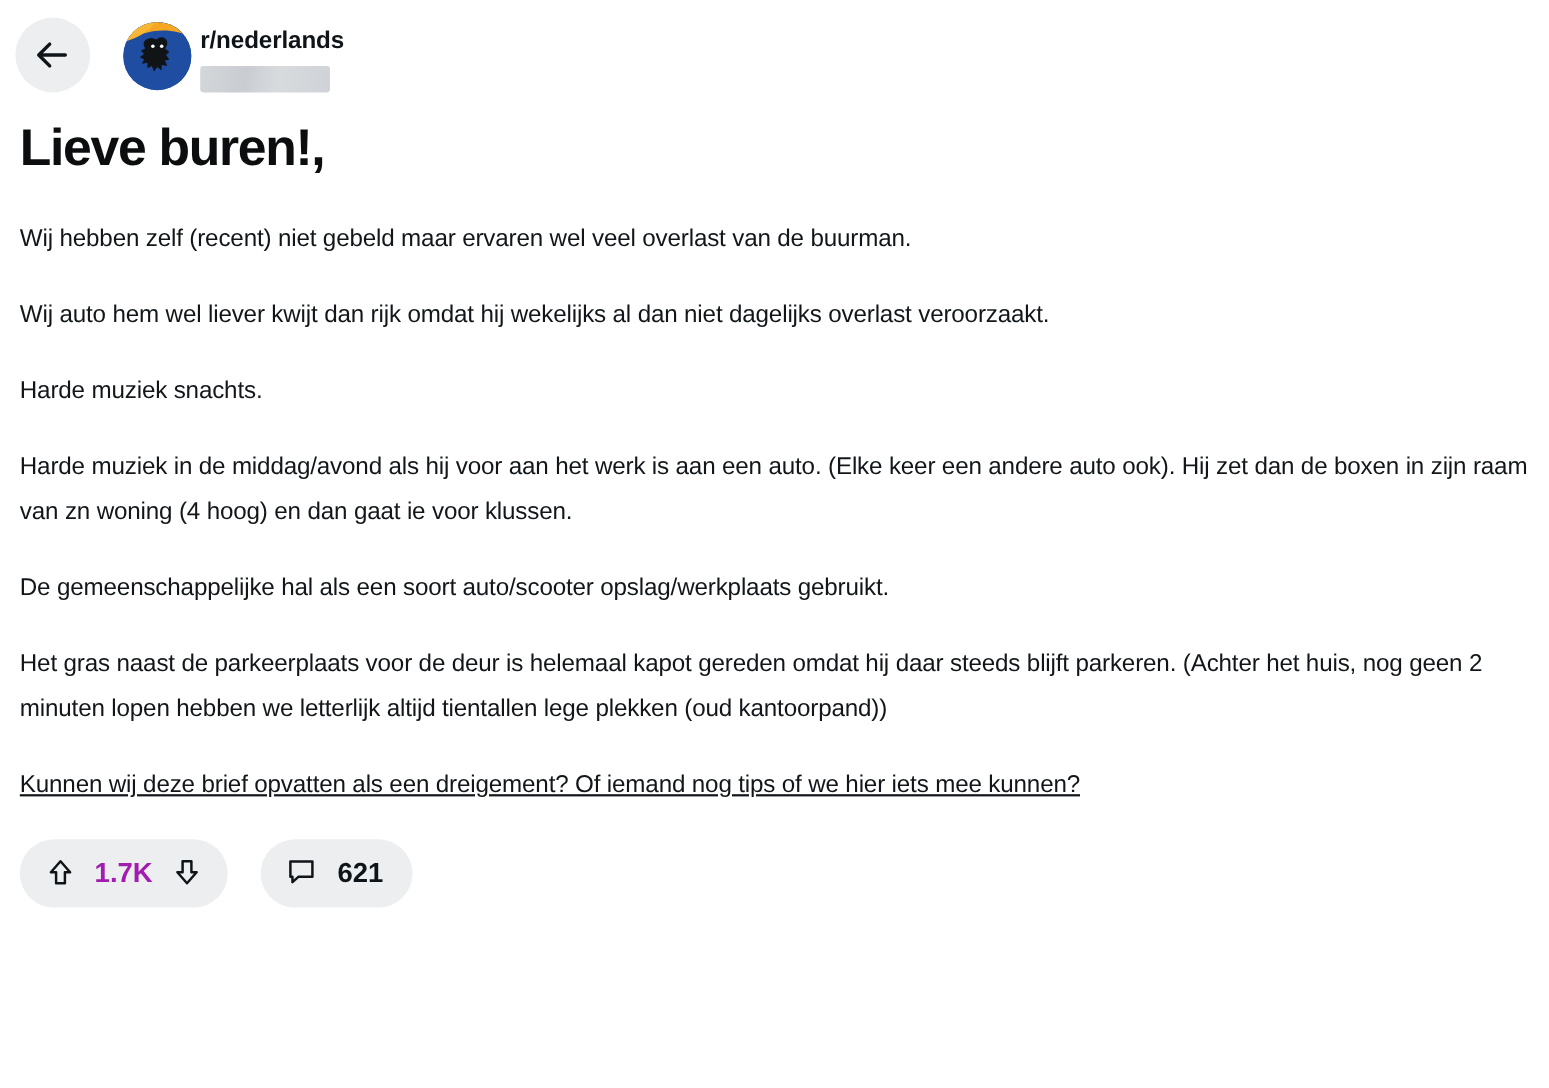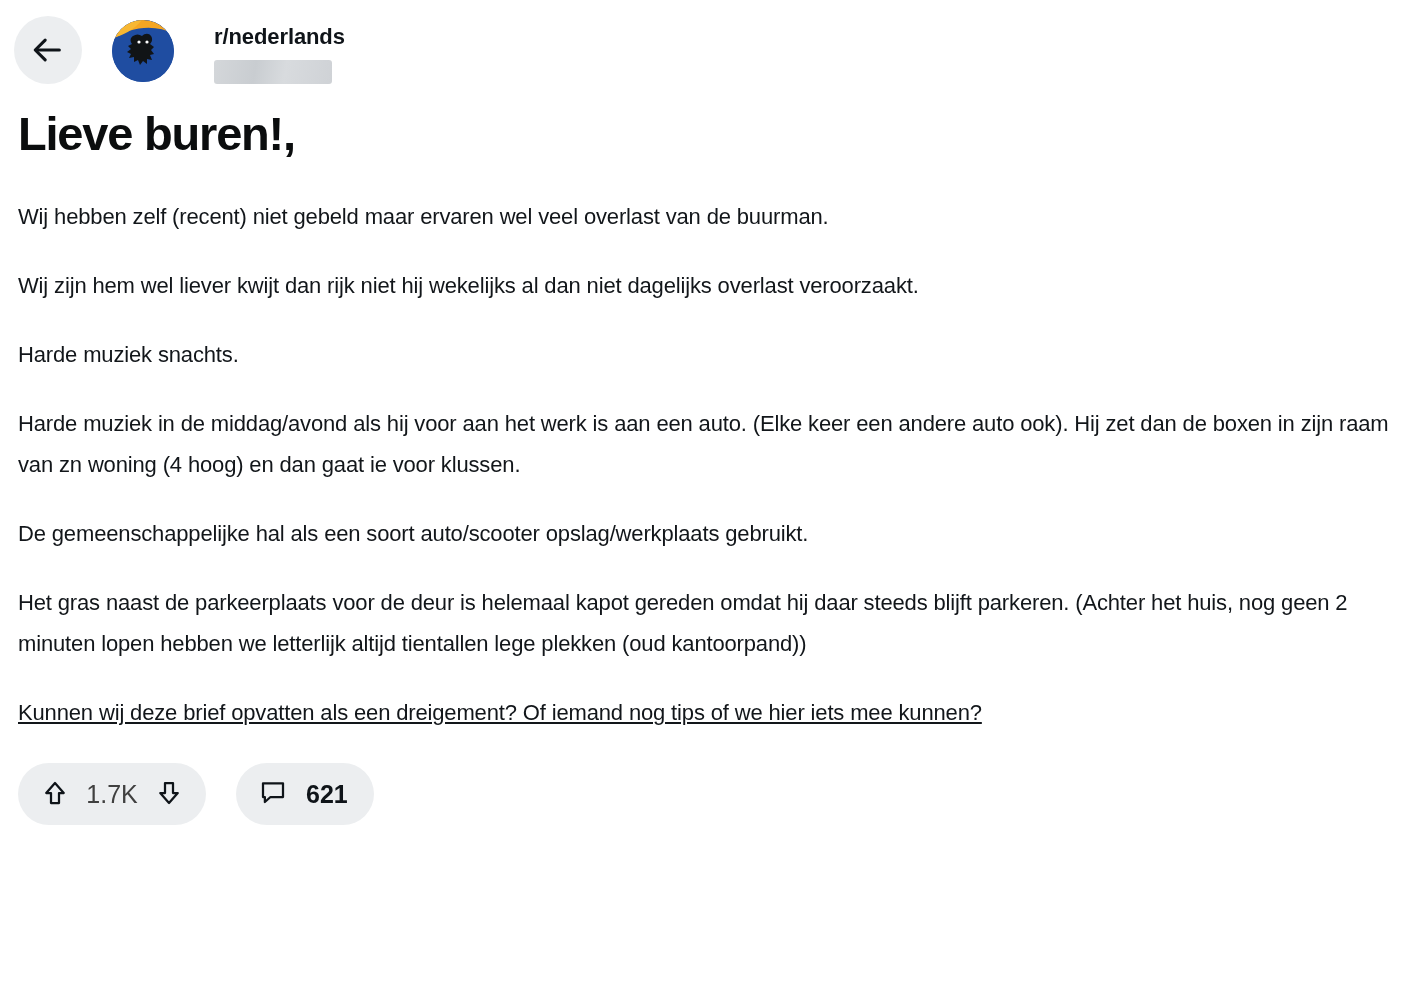--- a/index.html
+++ b/index.html
@@ -56,21 +56,21 @@
     height: 62px;
     border-radius: 50%;
     flex: 0 0 auto;
     overflow: hidden;
     position: relative;
     background: #1f4da1;
   }
   .avatar svg { display: block; }
 
   .sub-text {
-    margin-left: 40px;
+    margin-left: 8px;
     display: flex;
     flex-direction: column;
     padding-top: 4px;
   }
   .sub-name {
     font-size: 22px;
     font-weight: bold;
     color: #0f1419;
     line-height: 26px;
     letter-spacing: -0.1px;
@@ -118,22 +118,22 @@
     display: flex;
     align-items: center;
     background: #eceef0;
     border-radius: 999px;
     height: 62px;
     box-sizing: border-box;
   }
   .vote-pill { padding: 0 20px; }
   .vote-count {
     font-size: 25px;
-    font-weight: normal;
-    color: #404040;
+    font-weight: bold;
+    color: #a21caf;
     margin: 0 14px;
     min-width: 52px;
     text-align: center;
   }
   .icon-btn {
     background: transparent;
     border: none;
     padding: 0;
     display: flex;
     align-items: center;
@@ -196,21 +196,21 @@
         <span class="sub-name">r/nederlands</span>
         <span class="redacted"></span>
       </div>
     </div>
   </div>
 
   <h1 class="post-title">Lieve buren!,</h1>
 
   <div class="post-body">
     <p>Wij hebben zelf (recent) niet gebeld maar ervaren wel veel overlast van de buurman.</p>
-    <p>Wij zijn hem wel liever kwijt dan rijk niet hij wekelijks al dan niet dagelijks overlast veroorzaakt.</p>
+    <p>Wij auto hem wel liever kwijt dan rijk omdat hij wekelijks al dan niet dagelijks overlast veroorzaakt.</p>
     <p>Harde muziek snachts.</p>
     <p>Harde muziek in de middag/avond als hij voor aan het werk is aan een auto. (Elke keer een andere auto ook). Hij zet dan de boxen in zijn raam van zn woning (4 hoog) en dan gaat ie voor klussen.</p>
     <p>De gemeenschappelijke hal als een soort auto/scooter opslag/werkplaats gebruikt.</p>
     <p>Het gras naast de parkeerplaats voor de deur is helemaal kapot gereden omdat hij daar steeds blijft parkeren. (Achter het huis, nog geen 2 minuten lopen hebben we letterlijk altijd tientallen lege plekken (oud kantoorpand))</p>
     <p>Kunnen wij deze brief opvatten als een dreigement? Of iemand nog tips of we hier iets mee kunnen?</p>
   </div>
 
   <div class="actions">
     <div class="pill vote-pill">
       <button class="icon-btn">

